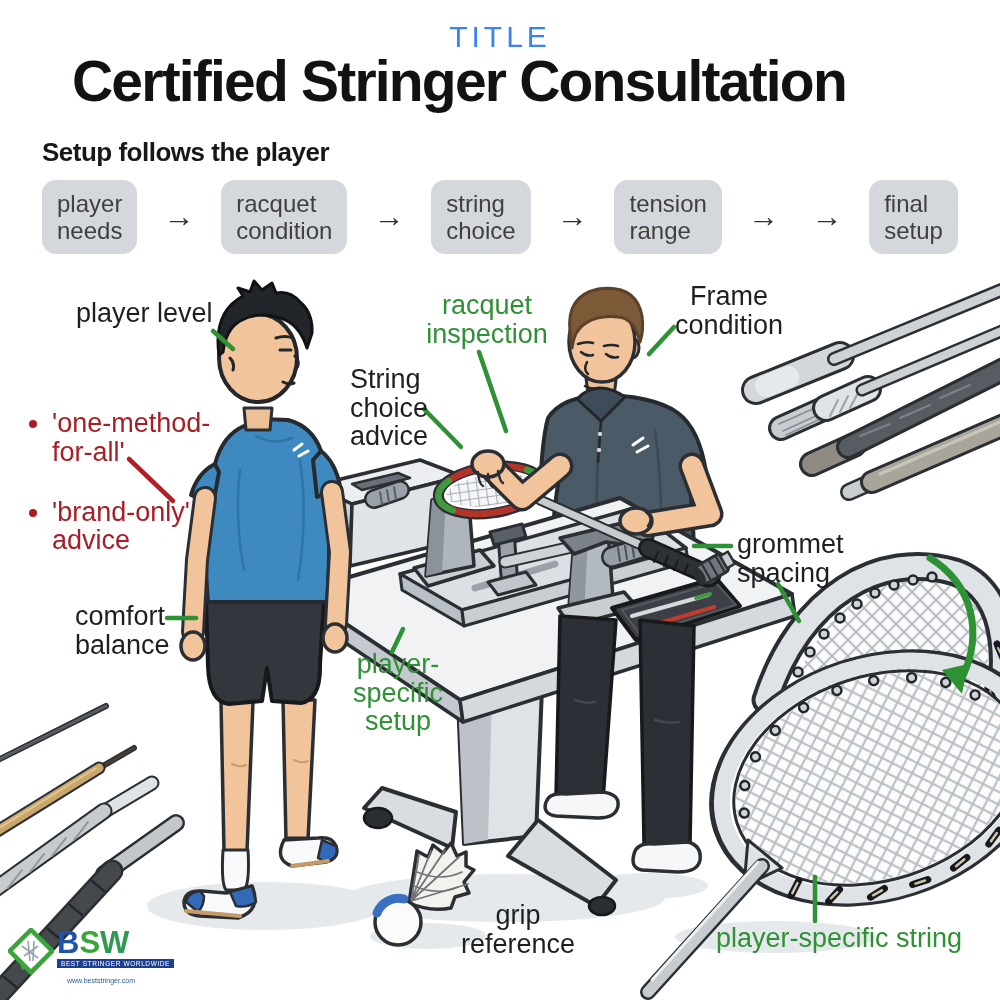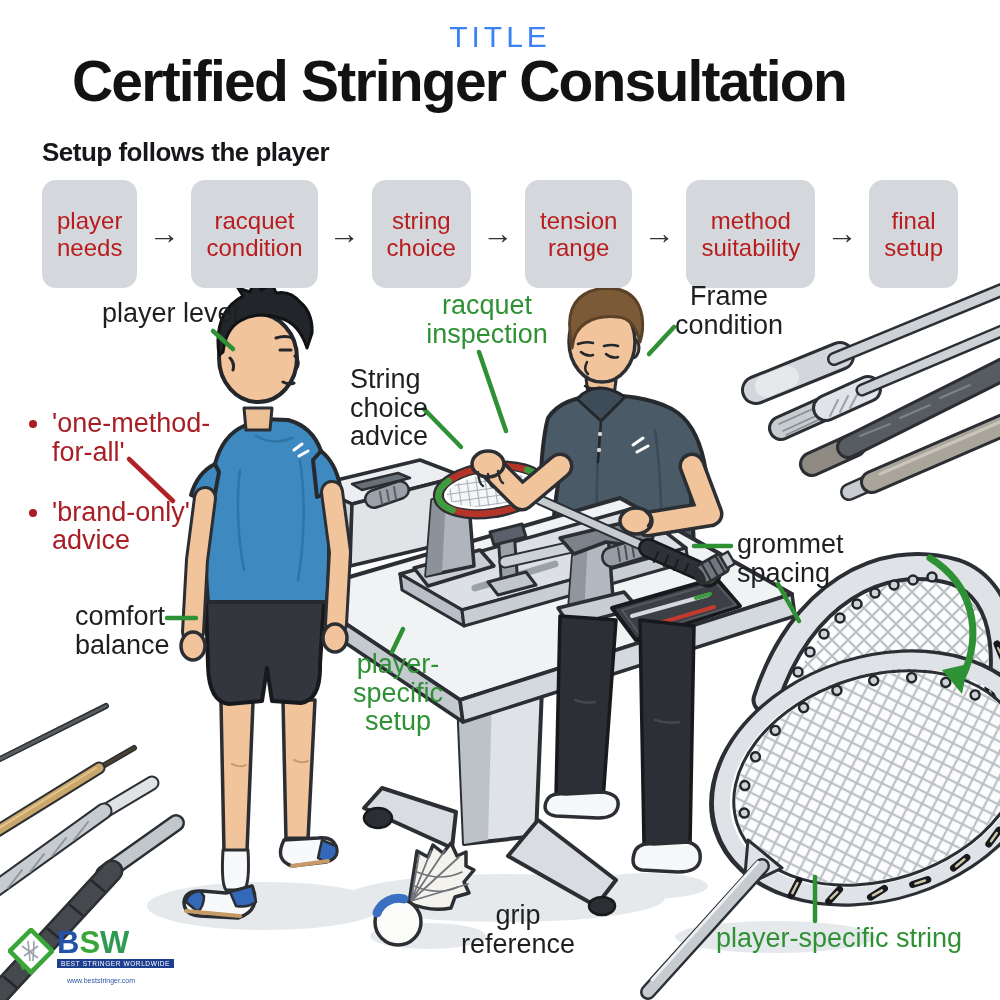--- a/index.html
+++ b/index.html
@@ -10,29 +10,29 @@
   }
   .hdr{position:absolute;left:0;top:0;width:1000px;z-index:3;}
   .kicker{position:absolute;left:0;top:20px;width:1000px;text-align:center;
     color:#3b82f6;font-size:30px;letter-spacing:4px;font-weight:400;}
   .title{position:absolute;left:40px;top:48px;width:930px;color:#111214;
     font-size:57px;font-weight:700;letter-spacing:-1.8px;white-space:nowrap;margin-left:32px;}
   .subtitle{position:absolute;left:42px;top:137px;color:#15171a;
     font-size:26px;font-weight:700;letter-spacing:-0.5px;}
   .flow{position:absolute;left:42px;top:180px;width:916px;z-index:3;
     display:flex;align-items:center;justify-content:space-between;}
-  .step{background:var(--step-bg);border-radius:14px;padding:27px 15px;
-    font-size:24px;line-height:1.13;color:#b91c1c;text-align:center;white-space:pre-line;}
+  .step{background:var(--step-bg);border-radius:14px;padding:10px 15px;
+    font-size:24px;line-height:1.13;color:#404040;white-space:pre-line;}
   .flow-arrow{font-size:31px;color:#2f3338;padding:0 6px;}
   svg.scene{position:absolute;left:0;top:0;z-index:1;}
   .lbl{position:absolute;z-index:4;white-space:pre-line;color:var(--ink);
     font-size:27px;line-height:1.06;}
   .lbl.green{color:var(--green);}
   .lbl.center{text-align:center;}
-  #lbl-player-level{left:102px;top:299px;}
+  #lbl-player-level{left:76px;top:299px;}
   #lbl-avoid{left:28px;top:352px;width:205px;color:var(--red);}
   #lbl-avoid ul{margin:0;padding:0 0 0 24px;}
   #lbl-avoid li{margin:0 0 3px 0;line-height:1.05;}
   #lbl-string-choice{left:350px;top:365px;width:118px;}
   #lbl-racquet-inspection{left:412px;top:291px;width:150px;}
   #lbl-frame-condition{left:668px;top:282px;width:122px;}
   #lbl-grommet-spacing{left:737px;top:530px;width:160px;}
   #lbl-comfort-balance{left:75px;top:602px;width:140px;}
   #lbl-setup-left{left:344px;top:650px;width:108px;}
   #lbl-grip-reference{left:448px;top:901px;width:140px;}
@@ -62,22 +62,20 @@
   <div class="flow-arrow">→</div>
   <div class="step">racquet
 condition</div>
   <div class="flow-arrow">→</div>
   <div class="step">string
 choice</div>
   <div class="flow-arrow">→</div>
   <div class="step">tension
 range</div>
   <div class="flow-arrow">→</div>
-  <div class="step">method
-suitability</div>
   <div class="flow-arrow">→</div>
   <div class="step">final
 setup</div>
 </div>
 
 <svg class="scene" width="1000" height="1000" viewBox="0 0 1000 1000">
   <defs>
     <pattern id="pgrid" width="9" height="8" patternUnits="userSpaceOnUse">
       <path d="M0.5,0 V8 M0,0.5 H9" stroke="#a8aeb4" stroke-width="1.2" fill="none"></path>
     </pattern>

